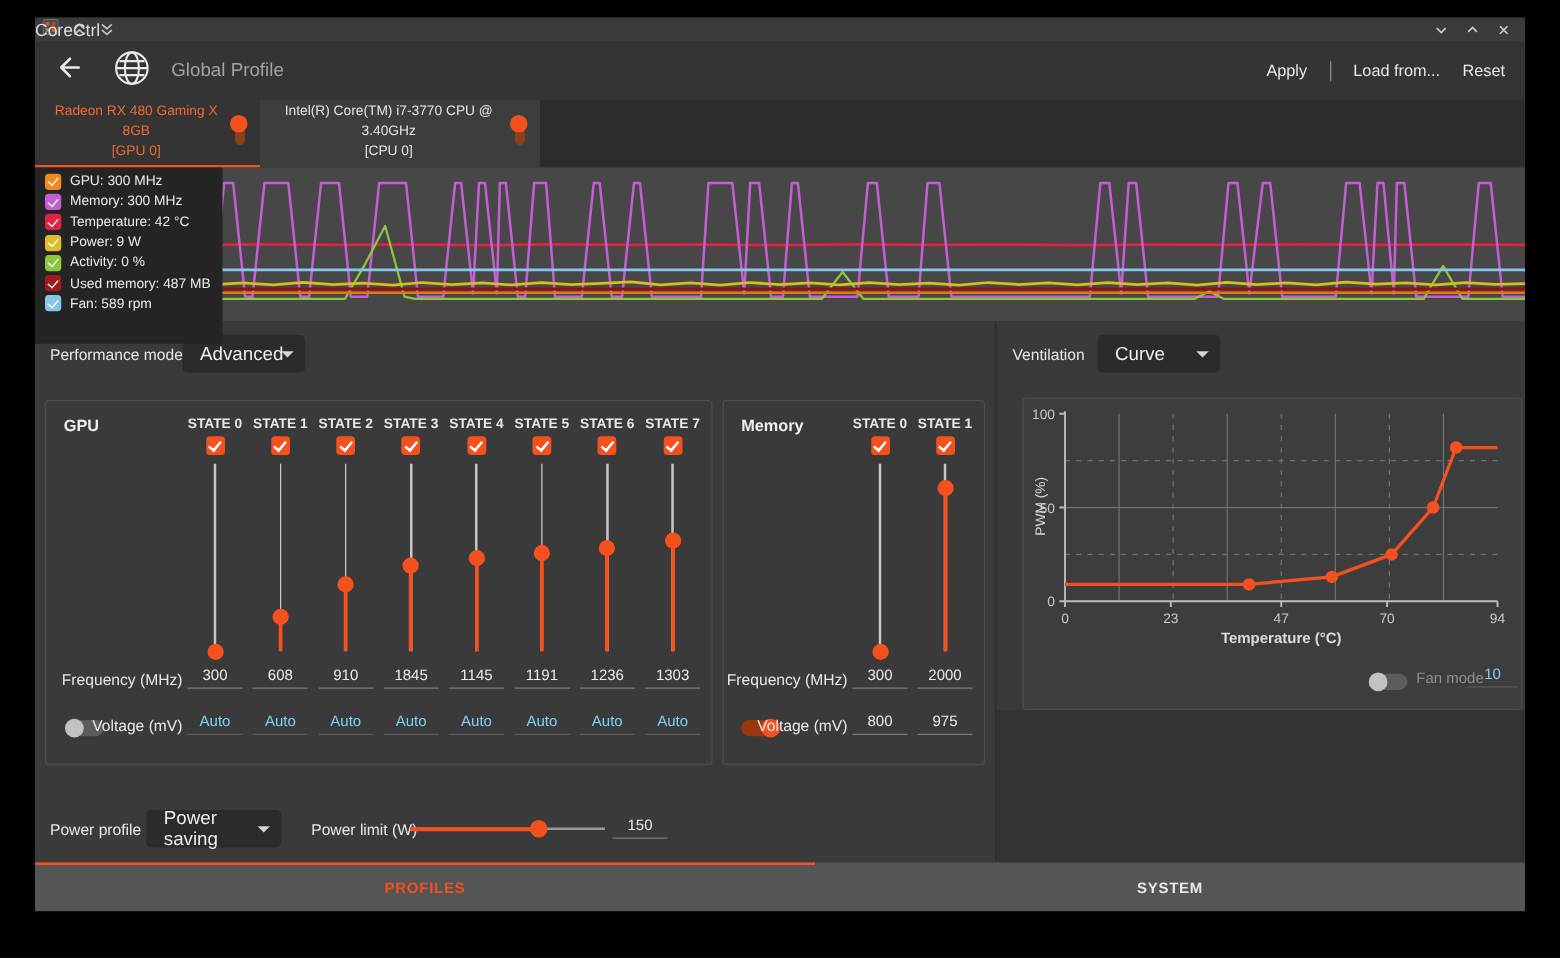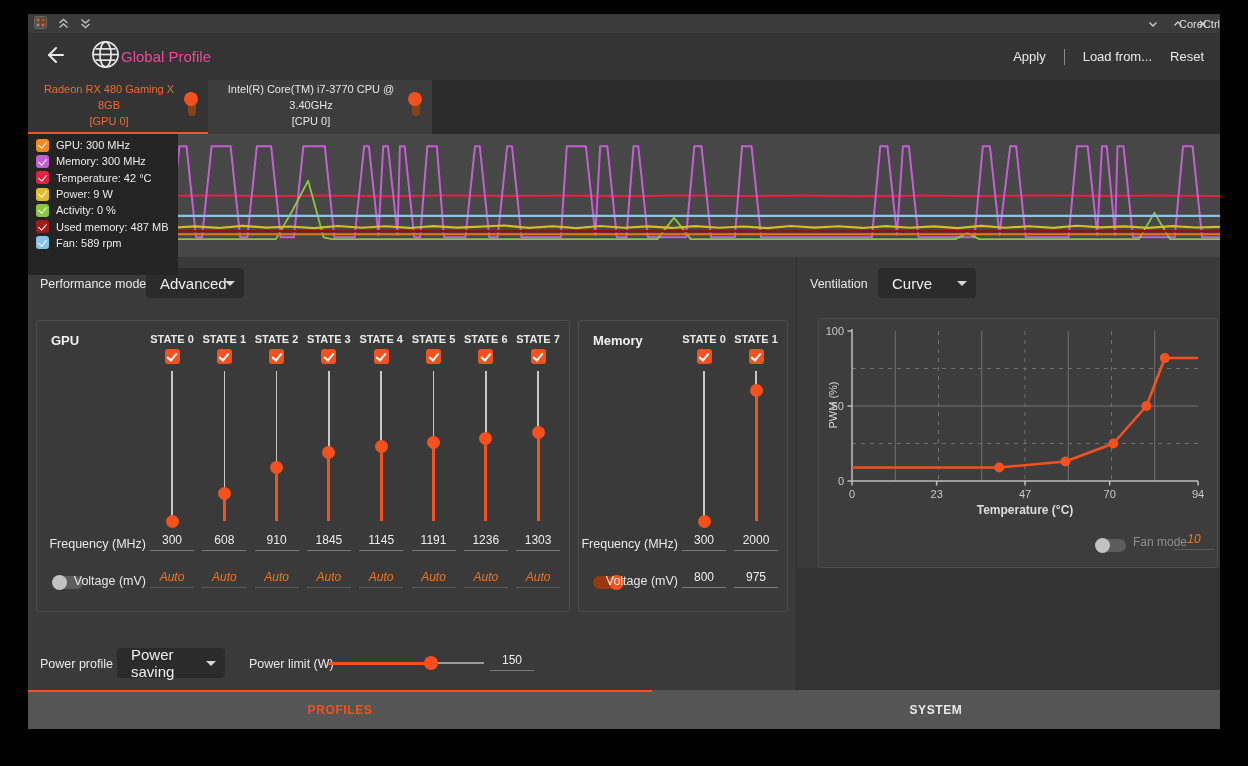--- a/index.html
+++ b/index.html
@@ -3,29 +3,29 @@
 <meta charset="utf-8">
 <style>
   html,body{margin:0;padding:0;background:#000;width:1248px;height:766px;overflow:hidden;
     font-family:"Liberation Sans", sans-serif; -webkit-font-smoothing:antialiased;}
   #stage{position:relative;width:1248px;height:766px;background:#000;}
   #window{position:absolute;left:28px;top:14px;width:1192px;height:715px;background:#393939;overflow:hidden;}
 
   
   .titlebar{position:relative;height:19px;background:#3b3b3b;display:flex;align-items:center;}
   .titlebar .tb-left{display:flex;align-items:center;gap:11px;margin-left:6px;}
-  .tb-title{position:absolute;left:0;right:0;text-align:right;font-size:11px;color:#dedede;}
+  .tb-title{position:absolute;left:0;right:0;text-align:left;font-size:14px;color:#dedede;}
   .tb-right{margin-left:auto;display:flex;align-items:center;gap:15px;margin-right:12px;z-index:2;}
   .tb-btn svg{display:block}
 
   
   .header{height:47px;background:#343434;display:flex;align-items:center;}
   .back-btn{margin-left:16px;cursor:default;}
   .globe{margin-left:24px;}
-  .header-title{font-size:15px;color:#ec4899;}
+  .header-title{margin-left:16px;font-size:15px;color:#a3a3a3;}
   .header-actions{margin-left:auto;display:flex;align-items:center;gap:18px;margin-right:16px;font-size:13px;color:#e9e9e9;}
   .vdiv{width:1px;height:16px;background:#8a8a8a;}
 
   
   .devtabs{height:54px;background:#2c2c2c;display:flex;}
   .devtab{position:relative;display:flex;flex-direction:column;justify-content:center;align-items:center;
     font-size:11px;line-height:1.45;text-align:center;padding-right:26px;padding-left:8px;box-sizing:border-box;}
   .devtab.active{width:180px;background:#343434;color:#ee6a33;border-bottom:2px solid #f4511e;}
   .devtab.inactive{width:224px;background:#3d3d3d;color:#e4e4e4;border-bottom:2px solid transparent;}
   .pin{position:absolute;right:9px;top:12px;width:15px;height:28px;}
@@ -61,21 +61,21 @@
   .state-name{position:absolute;top:12px;left:0;width:52px;text-align:center;font-size:11px;font-weight:bold;color:#e8e8e8;}
   .checkbox{position:absolute;top:28px;left:18.5px;width:15px;height:15px;border-radius:3px;background:#f4511e;}
   .checkbox::after{content:"";position:absolute;left:4.6px;top:1.8px;width:4px;height:8px;
     border:solid #fff;border-width:0 2px 2px 0;transform:rotate(40deg);}
   .vslider{position:absolute;left:19.5px;top:50px;width:13px;height:150px;}
   .vtrack{position:absolute;left:5.75px;top:0;width:1.5px;height:100%;background:#c7c7c7;}
   .vfill{position:absolute;left:5px;width:3px;bottom:0;background:#f4511e;}
   .vhandle{position:absolute;left:0;width:13px;height:13px;border-radius:50%;background:#f4511e;}
   .num-input{position:absolute;width:44px;text-align:center;font-size:12px;color:#ededed;
     border-bottom:1px solid #7a7a7a;padding-bottom:3px;}
-  .num-input.muted{color:#f97316;border-bottom-color:#5a5a5a;font-style:italic;}
+  .num-input.muted{color:#7dd3fc;border-bottom-color:#5a5a5a;}
   .row-label{position:absolute;font-size:12.5px;color:#e8e8e8;white-space:nowrap;}
 
   .toggle{position:absolute;width:30px;height:13px;border-radius:7px;}
   .toggle .knob{position:absolute;top:-1px;width:15px;height:15px;border-radius:50%;}
   .toggle.off{background:#5c5c5c;}
   .toggle.off .knob{left:-1px;background:#c2c2c2;}
   .toggle.on{background:#99380f;}
   .toggle.on .knob{right:-1px;background:#f4511e;}
 
   .hslider{position:absolute;height:14px;}

